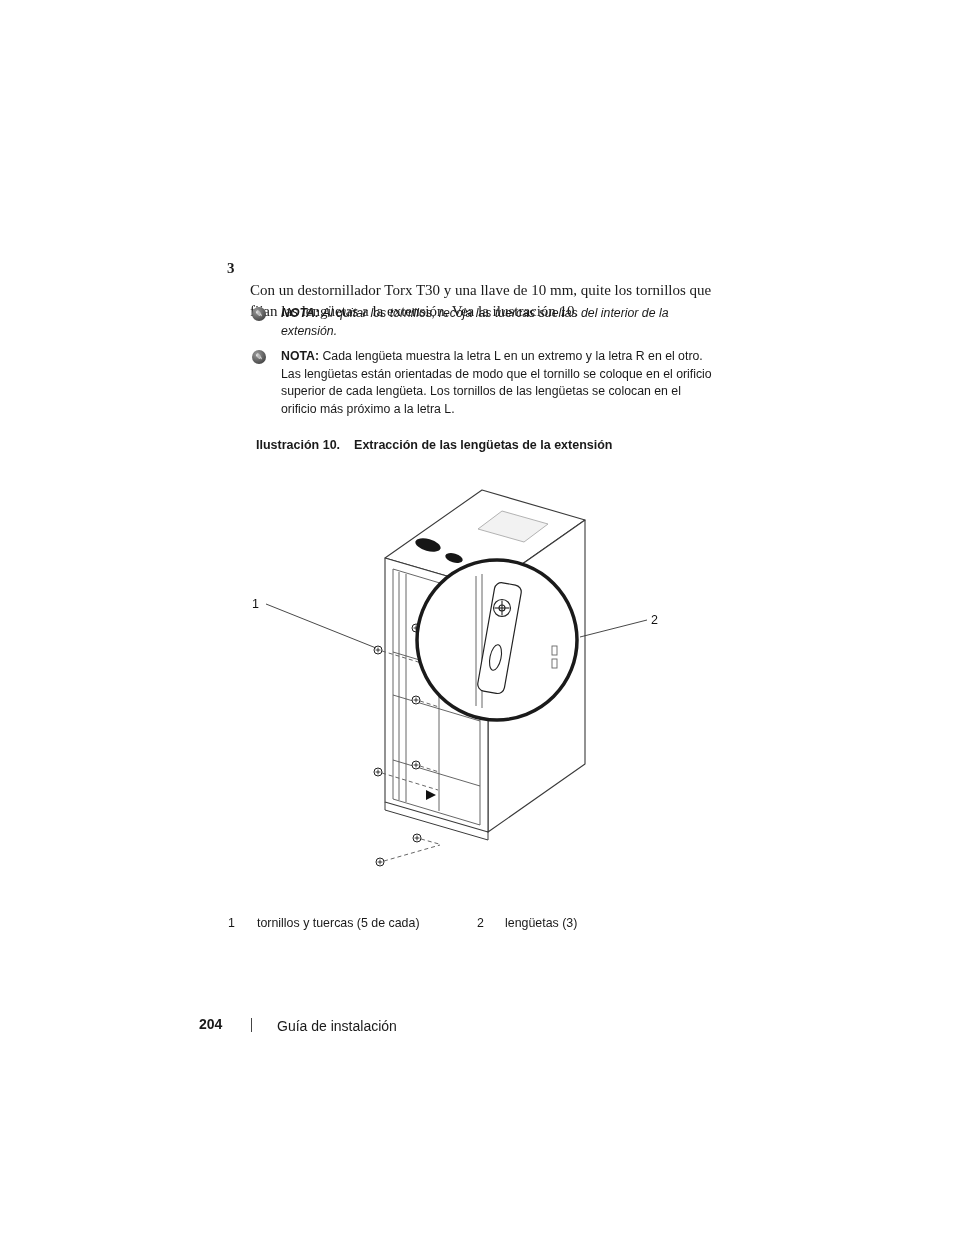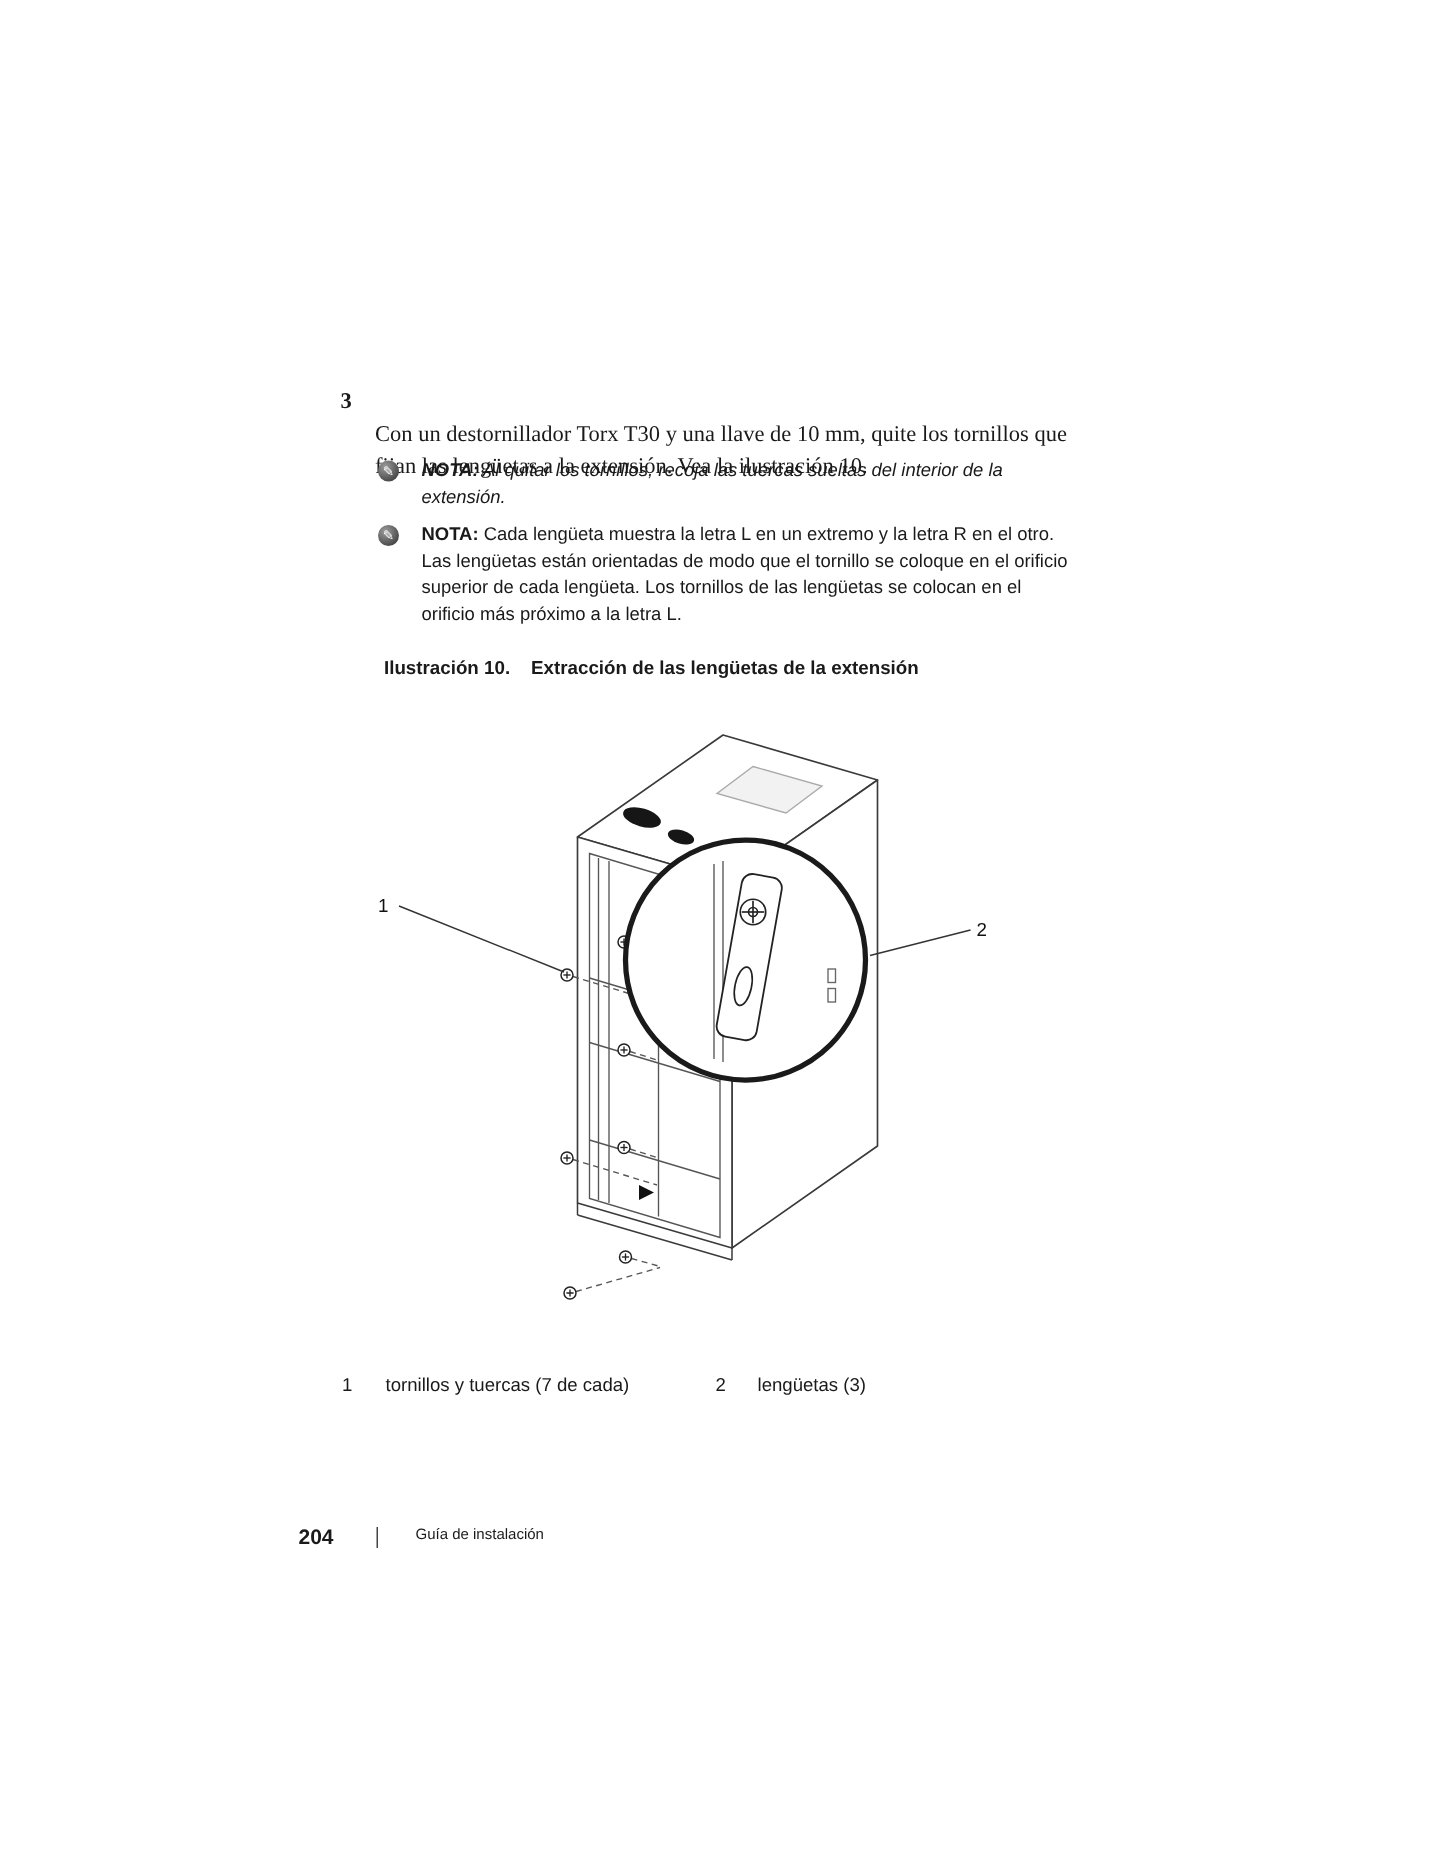--- a/index.html
+++ b/index.html
@@ -32,21 +32,21 @@
   .figure{position:absolute;left:240px;top:478px;width:450px;height:415px;}
   
   .legend{position:absolute;left:0;top:916px;width:954px;height:20px;font-size:12.4px;}
   .legend span{position:absolute;top:0;}
   .lg-n1{left:228px;} .lg-t1{left:257px;}
   .lg-n2{left:477px;} .lg-t2{left:505px;}
   
   .footer{position:absolute;left:0;top:1016px;width:954px;height:22px;}
   .footer .pg{position:absolute;left:199px;top:0;font-weight:bold;font-size:14px;}
   .footer .rule{position:absolute;left:251px;top:2px;width:1px;height:14px;background:#444;}
-  .footer .ft{position:absolute;left:277px;top:2px;font-size:10px;}
+  .footer .ft{position:absolute;left:277px;top:2px;font-size:14px;}
   svg text{font-family:"Liberation Sans",sans-serif;}
 </style>
 </head>
 <body>
 
 <div class="page">
 
   <div class="step">
     <span class="step-num">3</span>
     <div class="step-body">Con un destornillador Torx T30 y una llave de 10 mm, quite los tornillos que fijan las lengüetas a la extensión. Vea la ilustración 10.</div>
@@ -149,21 +149,21 @@
         <line x1="26" y1="126" x2="136" y2="170" stroke="#333" stroke-width="0.9"></line>
         <text x="12" y="130" font-size="12.5" fill="#111">1</text>
         <line x1="407" y1="142" x2="340" y2="159" stroke="#333" stroke-width="0.9"></line>
         <text x="411" y="146" font-size="12.5" fill="#111">2</text>
       </g>
     </svg>
   </div>
 
   <div class="legend">
     <span class="lg-n1">1</span>
-    <span class="lg-t1">tornillos y tuercas (7 de cada)</span>
+    <span class="lg-t1">tornillos y tuercas (5 de cada)</span>
     <span class="lg-n2">2</span>
     <span class="lg-t2">lengüetas (3)</span>
   </div>
 
   <div class="footer">
     <span class="pg">204</span>
     <span class="rule"></span>
     <span class="ft">Guía de instalación</span>
   </div>
 

